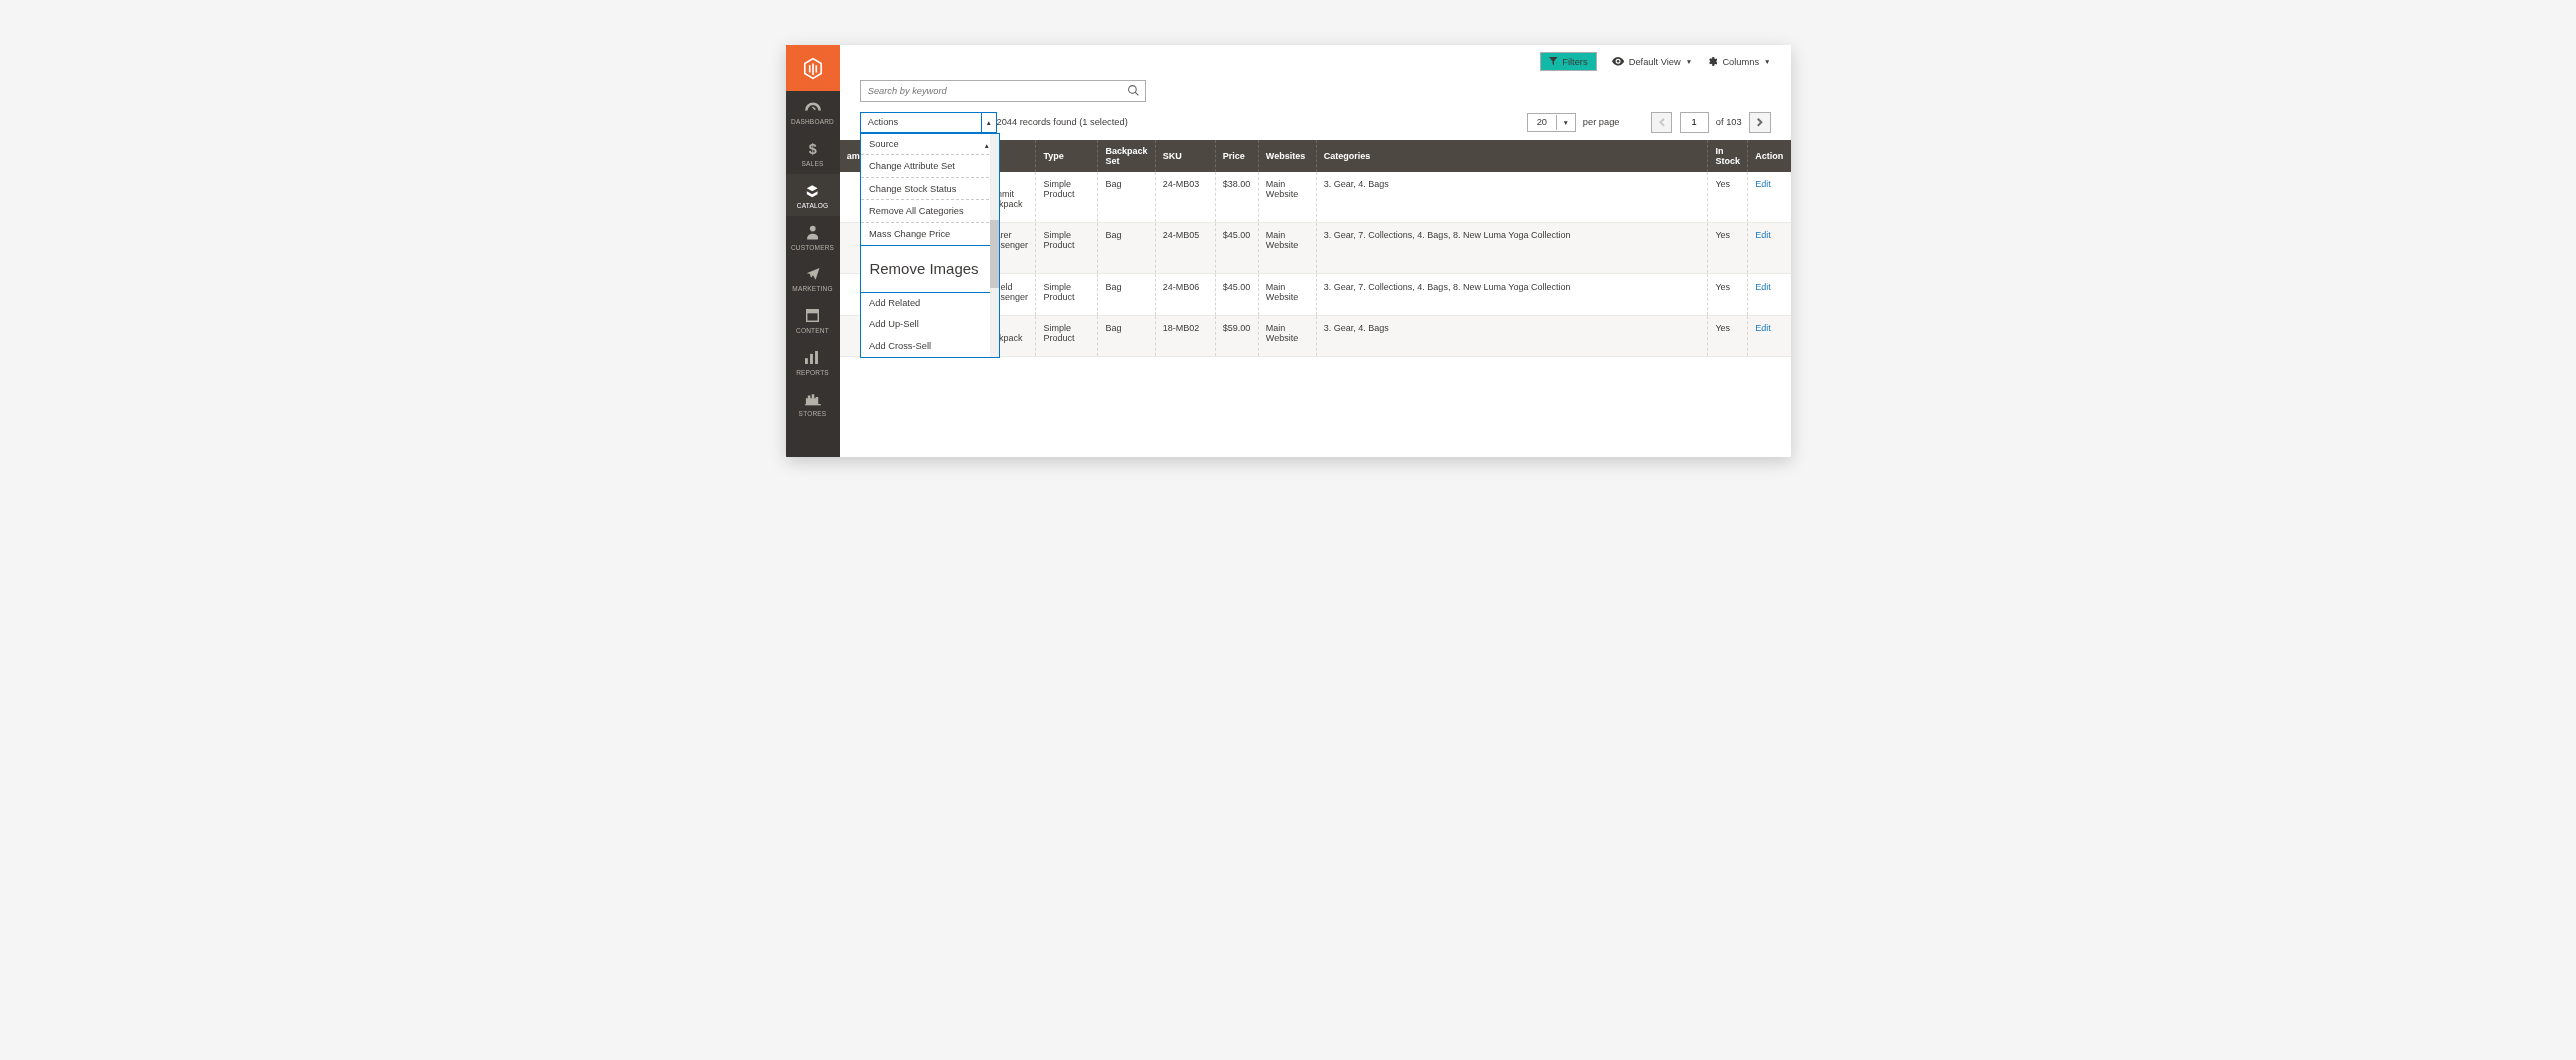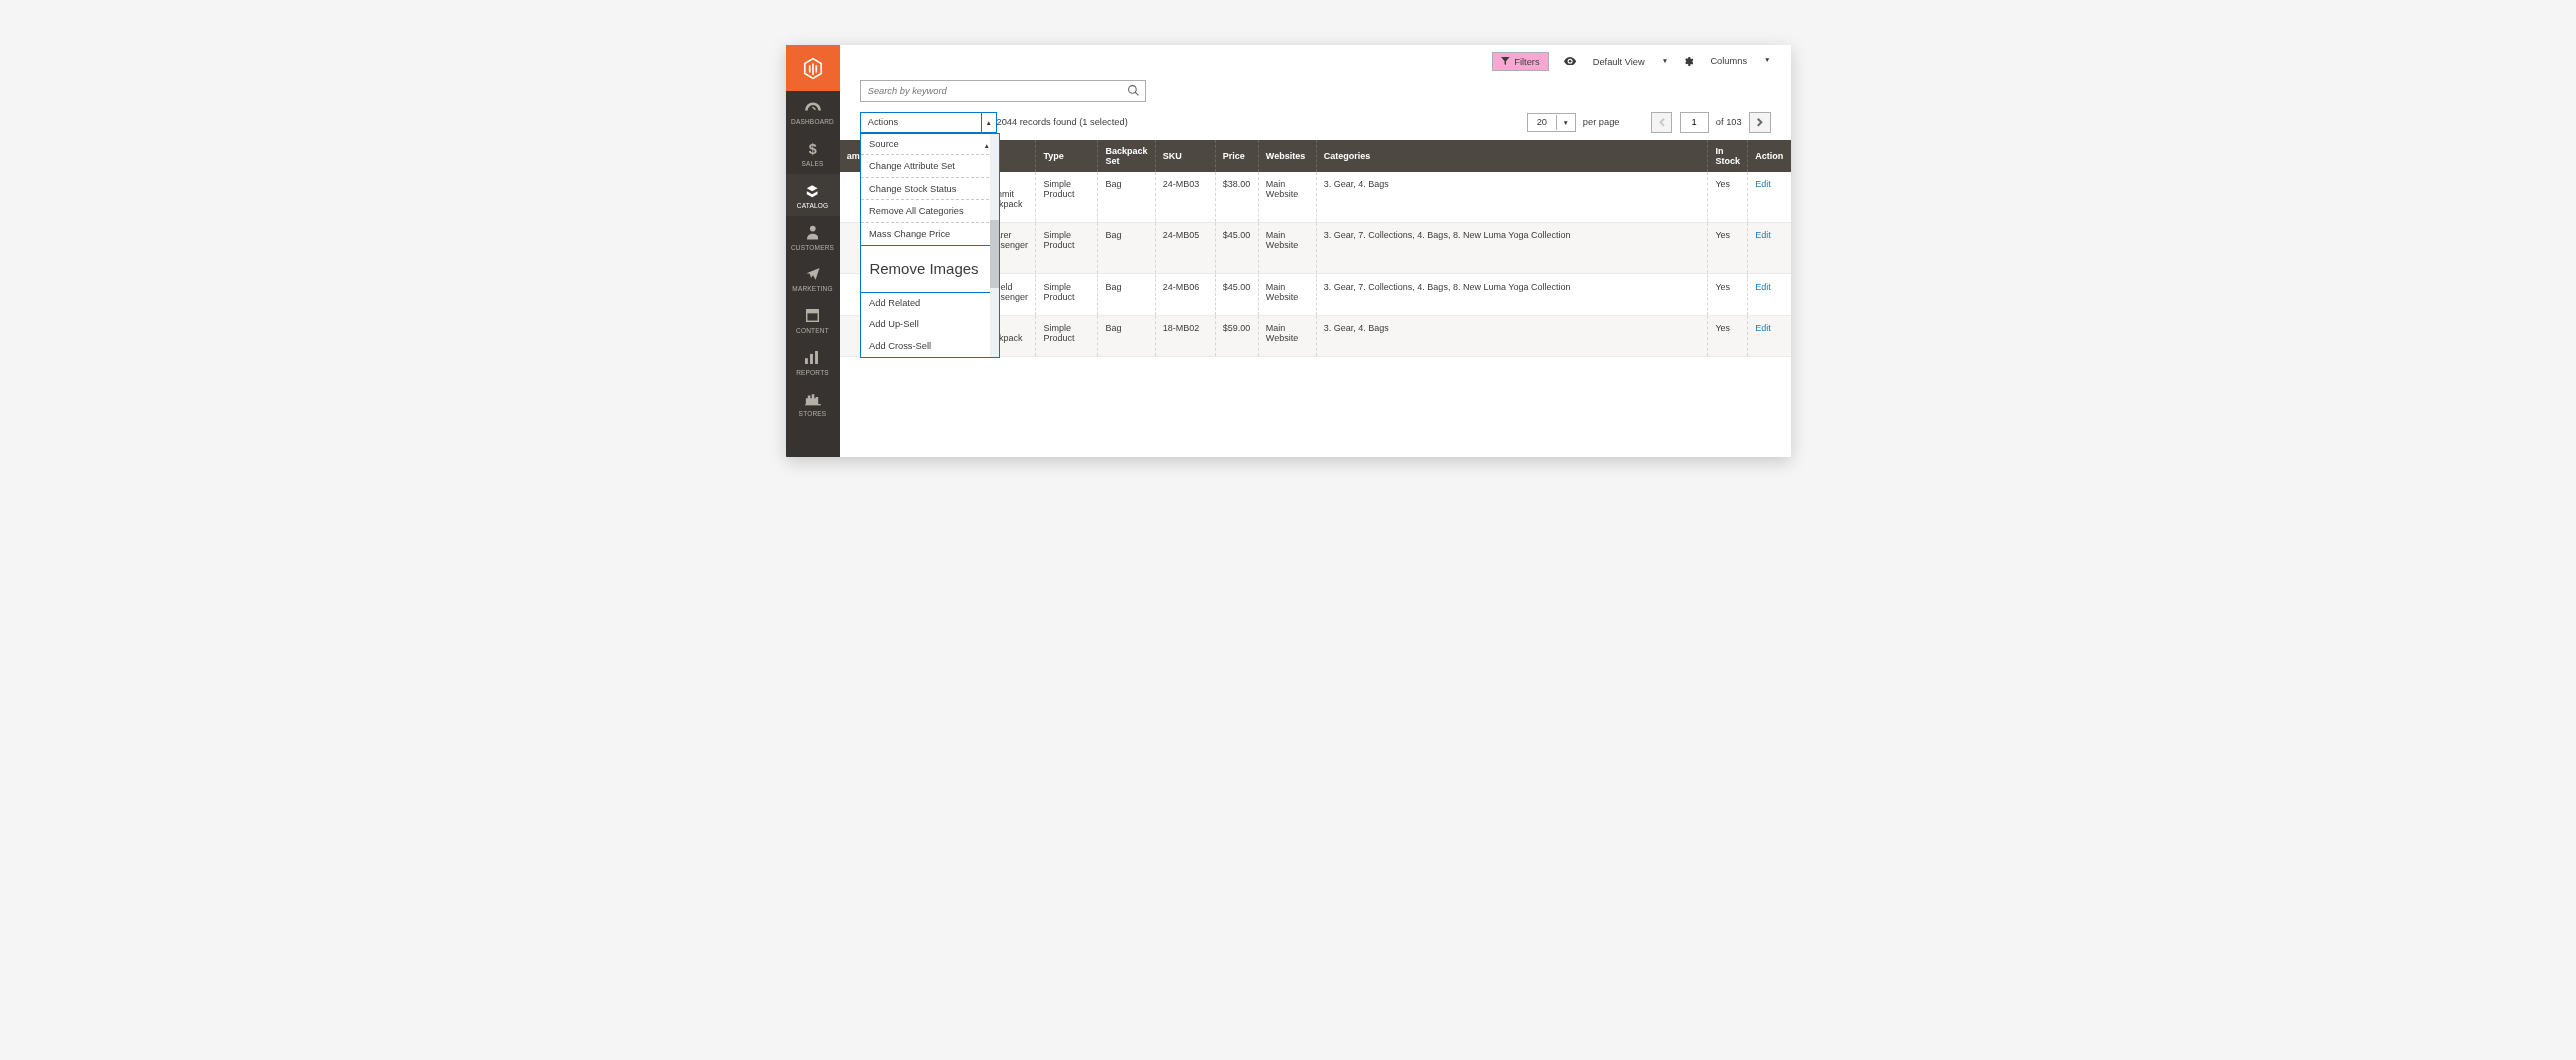--- a/index.html
+++ b/index.html
@@ -15,22 +15,22 @@
   .icon-slot{height:16px;display:flex;align-items:center;justify-content:center}
   
   .content{position:absolute;left:54px;right:0;top:0;bottom:0;overflow:hidden}
   .titlebar{display:flex;align-items:center;justify-content:space-between;padding:13px 20px 10px 20px;border-bottom:0.7px solid #e9e7e5}
   .page-title{font-size:18.7px;color:#41362f;font-weight:400}
   .add-btn{display:flex;align-items:stretch;height:27px}
   .add-btn .lbl{background:#eb5202;color:#fff;font-weight:600;font-size:10px;display:flex;align-items:center;padding:0 14.4px}
   .add-btn .caret{background:#eb5202;color:#fff;display:flex;align-items:center;justify-content:center;width:24.4px;border-left:0.7px solid rgba(255,255,255,0.25)}
   
   .tools-row{display:flex;justify-content:flex-end;gap:14.4px;padding:7.2px 20px 4.3px;align-items:center;font-size:9.3px;color:#3d3b39}
-  .btn-outline{border:0.7px solid #adadad;background:#f9a8d4;padding:3.6px 8.6px;display:flex;align-items:center;gap:4.3px;font-size:9.3px}
-  .quiet{display:flex;gap:17px}
+  .btn-outline{border:0.7px solid #adadad;background:#14b8a6;padding:3.6px 8.6px;display:flex;align-items:center;gap:4.3px;font-size:9.3px}
+  .quiet{display:flex;align-items:center;gap:5px}
   .tri-down{font-size:6.5px}
   
   .row2{display:flex;align-items:center;padding:4.3px 20px 5.8px;gap:13px;font-size:9.3px;color:#3d3b39;position:relative}
   .search-wrap{position:relative}
   .search{width:286px;height:21.6px;border:0.7px solid #adadad;padding:0 24.4px 0 7.2px;font-size:9.3px;font-style:italic;color:#8f8f8f}
   .mag{position:absolute;right:5.8px;top:3.6px;color:#5f5f5f}
   
   .row3{display:flex;align-items:center;justify-content:space-between;padding:4.3px 20px 7.2px;font-size:9.3px;color:#3d3b39}
   .left3{display:flex;align-items:center;position:relative}
   .actions-btn{width:137px;height:21.6px;border:0.7px solid #0077cc;display:flex;align-items:center;justify-content:space-between;padding:0 0 0 7.2px;background:#fff;color:#3d3b39;font-size:9.3px}

